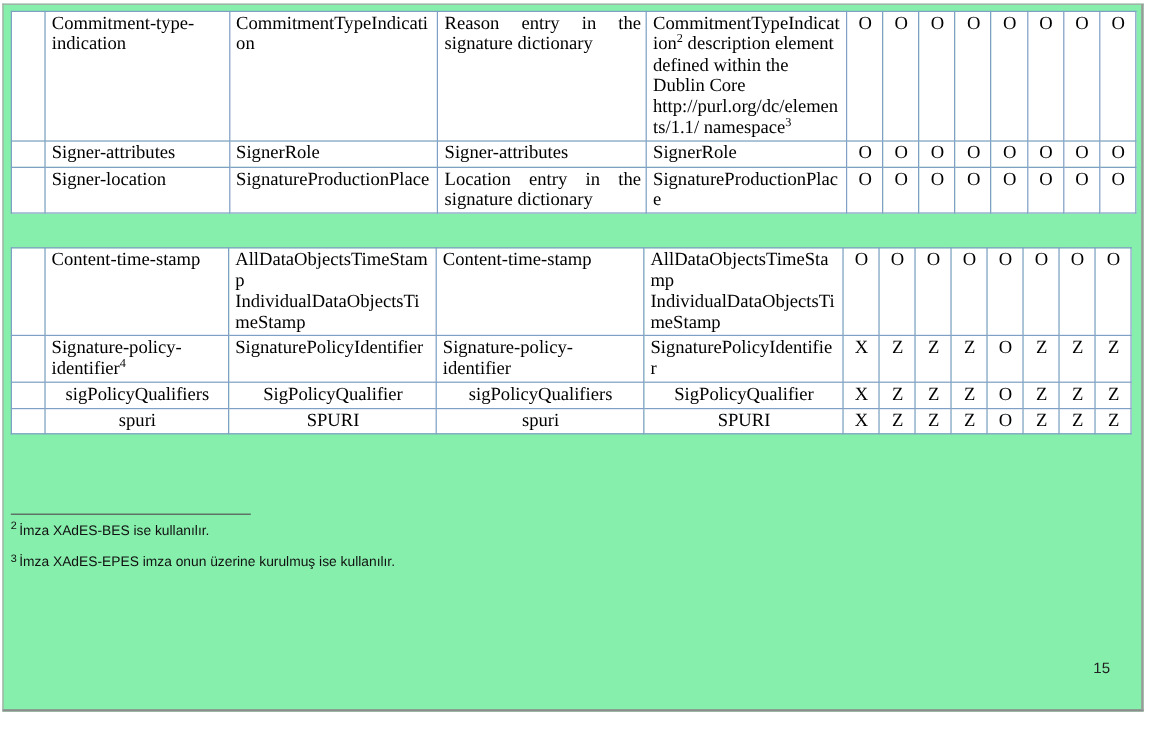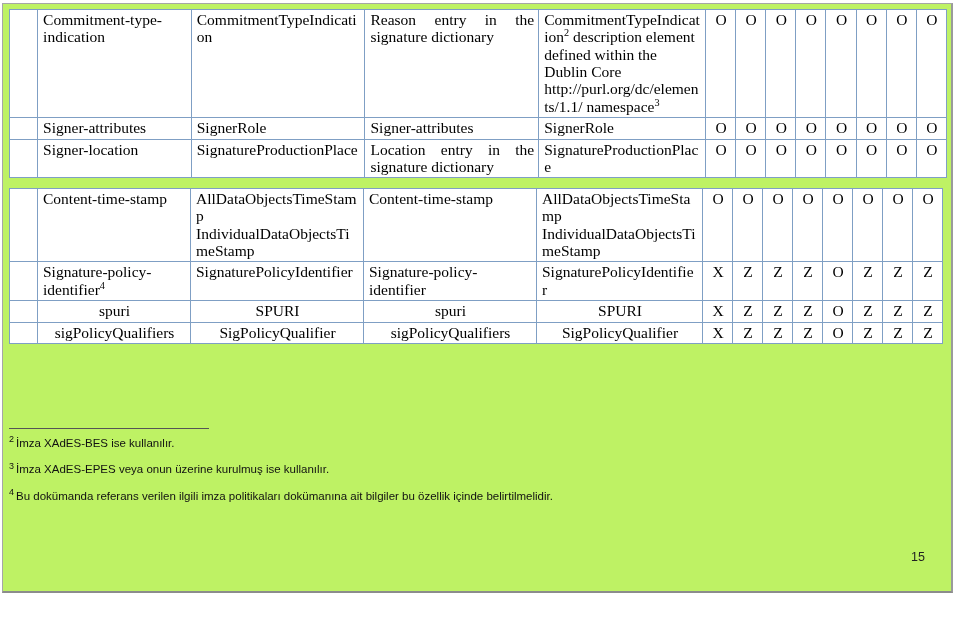--- a/index.html
+++ b/index.html
@@ -14,21 +14,21 @@
     overflow: hidden;
     font-family: "Liberation Serif", "DejaVu Serif", serif;
   }
 
   .page {
     position: absolute;
     left: 2px;
     top: 3px;
     width: 951px;
     height: 590px;
-    background: #bef264;
+    background: #86efac;
     border: 1px solid #a6a6a6;
     border-right: 2px solid #9a9a9a;
     border-bottom: 2px solid #8c8c8c;
     box-sizing: border-box;
   }
 
   .page-inner {
     position: relative;
     width: 100%;
     height: 100%;
@@ -79,21 +79,21 @@
   
   #table-upper {
     position: absolute;
     left: 6px;
     top: 5px;
     width: 938px;
   }
   #table-lower {
     position: absolute;
     left: 6px;
-    top: 184px;
+    top: 202px;
     width: 814px;
   }
 
   
   .footnotes {
     position: absolute;
     left: 6px;
     top: 424px;
     width: 880px;
     font-family: "Liberation Sans", "DejaVu Sans", sans-serif;
@@ -244,57 +244,56 @@
           <td class="mark midv">Z</td>
           <td class="mark midv">Z</td>
           <td class="mark grp-start midv">O</td>
           <td class="mark midv">Z</td>
           <td class="mark midv">Z</td>
           <td class="mark midv">Z</td>
         </tr>
 
         <tr>
           <td class="gutter"></td>
+          <td class="center">sigPolicyQualifiers</td>
+          <td class="center">SigPolicyQualifier</td>
+          <td class="center">sigPolicyQualifiers</td>
+          <td class="center">SigPolicyQualifier</td>
+          <td class="mark grp-first">X</td>
+          <td class="mark">Z</td>
+          <td class="mark">Z</td>
+          <td class="mark">Z</td>
+          <td class="mark grp-start">O</td>
+          <td class="mark">Z</td>
+          <td class="mark">Z</td>
+          <td class="mark">Z</td>
+        </tr>
+
+        <tr>
+          <td class="gutter"></td>
           <td class="center">spuri</td>
           <td class="center">SPURI</td>
           <td class="center">spuri</td>
           <td class="center">SPURI</td>
           <td class="mark grp-first">X</td>
           <td class="mark">Z</td>
           <td class="mark">Z</td>
           <td class="mark">Z</td>
           <td class="mark grp-start">O</td>
           <td class="mark">Z</td>
           <td class="mark">Z</td>
           <td class="mark">Z</td>
         </tr>
 
-        <tr>
-          <td class="gutter"></td>
-          <td class="center">sigPolicyQualifiers</td>
-          <td class="center">SigPolicyQualifier</td>
-          <td class="center">sigPolicyQualifiers</td>
-          <td class="center">SigPolicyQualifier</td>
-          <td class="mark grp-first">X</td>
-          <td class="mark">Z</td>
-          <td class="mark">Z</td>
-          <td class="mark">Z</td>
-          <td class="mark grp-start">O</td>
-          <td class="mark">Z</td>
-          <td class="mark">Z</td>
-          <td class="mark">Z</td>
-        </tr>
-
 
       </tbody>
     </table>
 
     <div class="footnotes">
       <div class="fn-rule"></div>
       <p class="fn"><sup>2</sup><span>İmza XAdES-BES ise kullanılır.</span></p>
-      <p class="fn"><sup>3</sup><span>İmza XAdES-EPES veya onun üzerine kurulmuş ise kullanılır.</span></p>
-      <p class="fn"><sup>4</sup><span>Bu dokümanda referans verilen ilgili imza politikaları dokümanına ait bilgiler bu özellik içinde belirtilmelidir.</span></p>
+      <p class="fn"><sup>3</sup><span>İmza XAdES-EPES imza onun üzerine kurulmuş ise kullanılır.</span></p>
     </div>
 
     <div class="page-number">15</div>
 
   </div>
 </div>
 
 </body></html>

